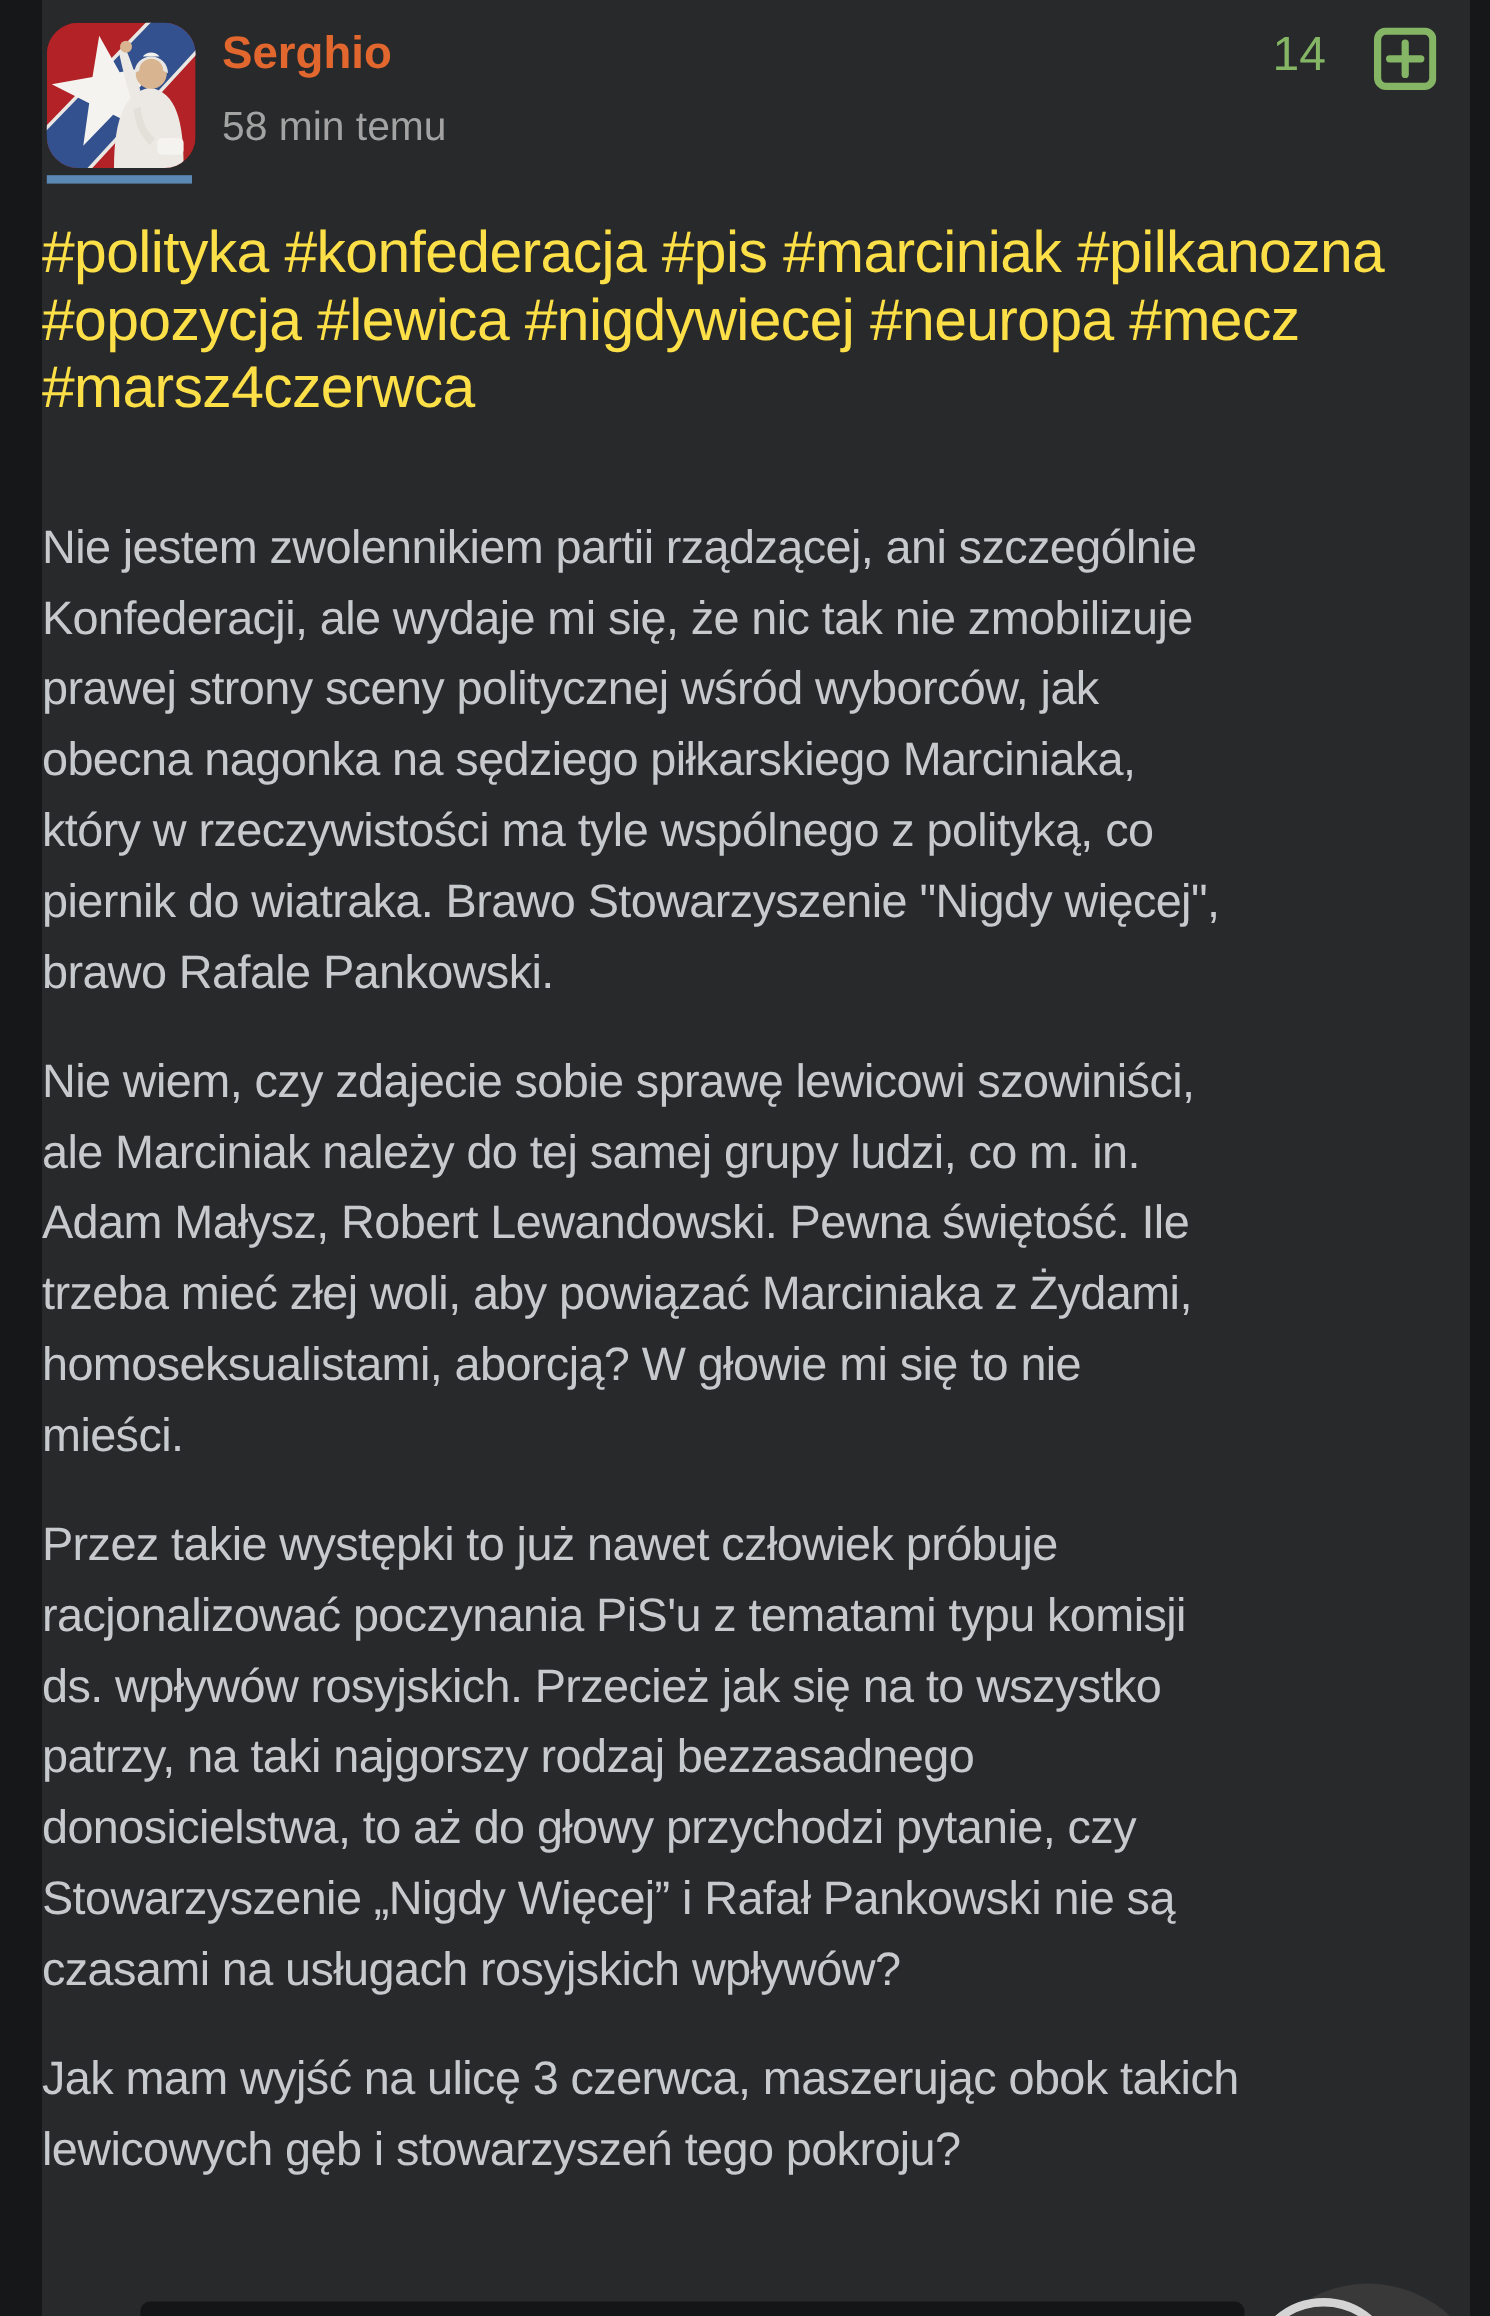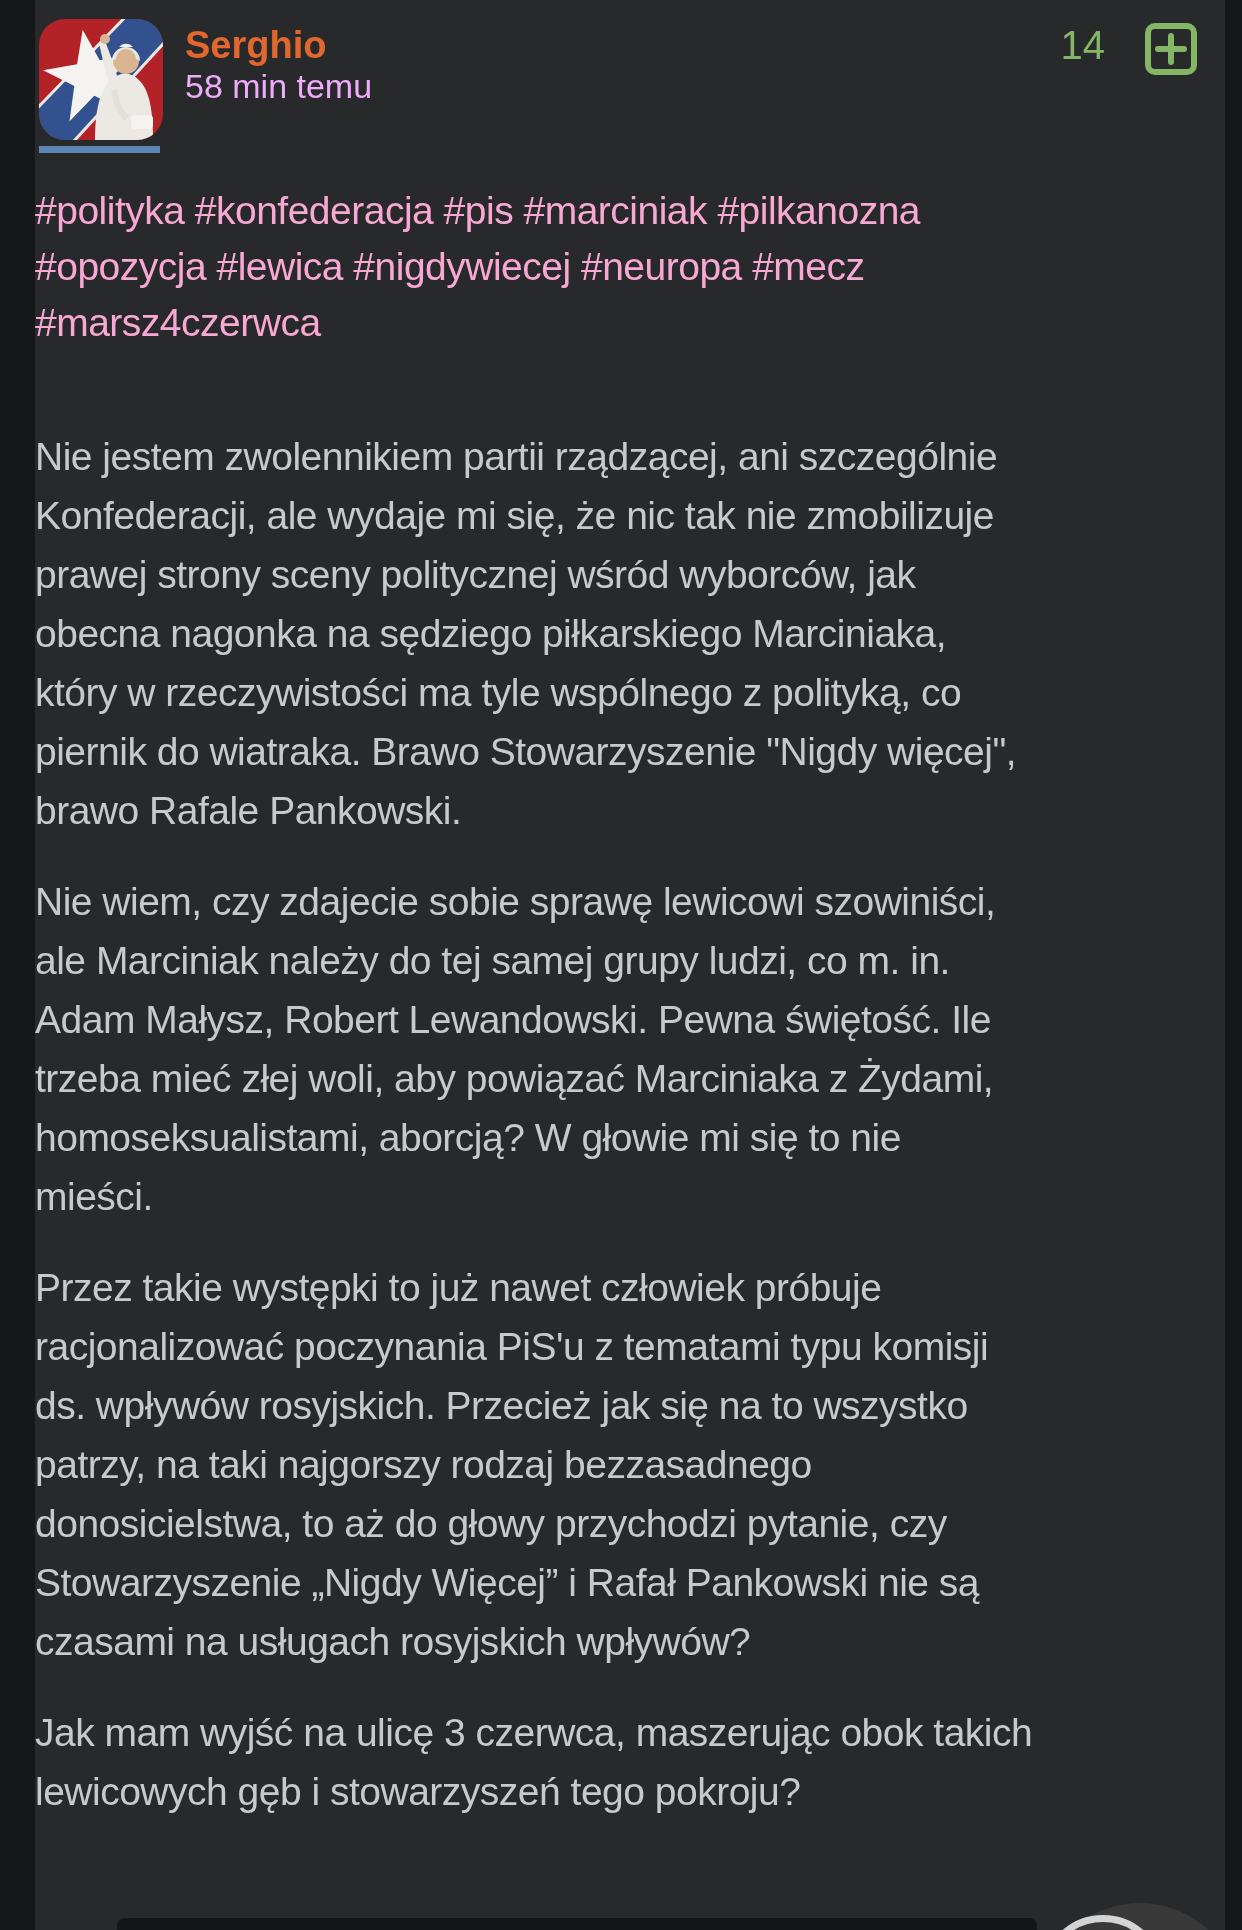--- a/index.html
+++ b/index.html
@@ -28,36 +28,36 @@
   }
   .rank-bar{
     margin-top:6px;width:121px;height:7px;background:#5c88b4;
   }
   .user-info{margin-left:22px;padding-top:4px;}
   .username{
     color:#e2672e;font-size:38px;font-weight:700;letter-spacing:0px;
     cursor:pointer;line-height:44px;
   }
   .timestamp{
-    color:#f0abfc;font-size:34px;margin-top:0;line-height:38px;text-align:right;
+    color:#a3a3a3;font-size:34px;margin-top:20px;line-height:38px;text-align:right;
   }
   .header-spacer{flex:1 1 auto;}
   .vote-count{
     color:#84b666;font-size:40px;font-weight:400;margin-top:4px;margin-right:40px;
     line-height:44px;
   }
   .plus-btn{
     width:52px;height:52px;margin-top:4px;margin-right:16px;flex:0 0 auto;
     cursor:pointer;
   }
   
   .content{padding:0 4px 0 0;}
   .tags{
     margin:30px 0 0 0;
-    color:#f9a8d4;font-size:39px;line-height:56px;letter-spacing:-0.5px;
+    color:#fde047;font-size:49px;line-height:56px;letter-spacing:-0.5px;
     white-space:pre-line;cursor:pointer;
   }
   .para{
     margin:32px 0 0 0;
     color:#c7cacc;font-size:39px;line-height:59px;letter-spacing:-0.5px;
     white-space:pre-line;
   }
   .para.first{margin-top:76px;}
   
   .next-media{

